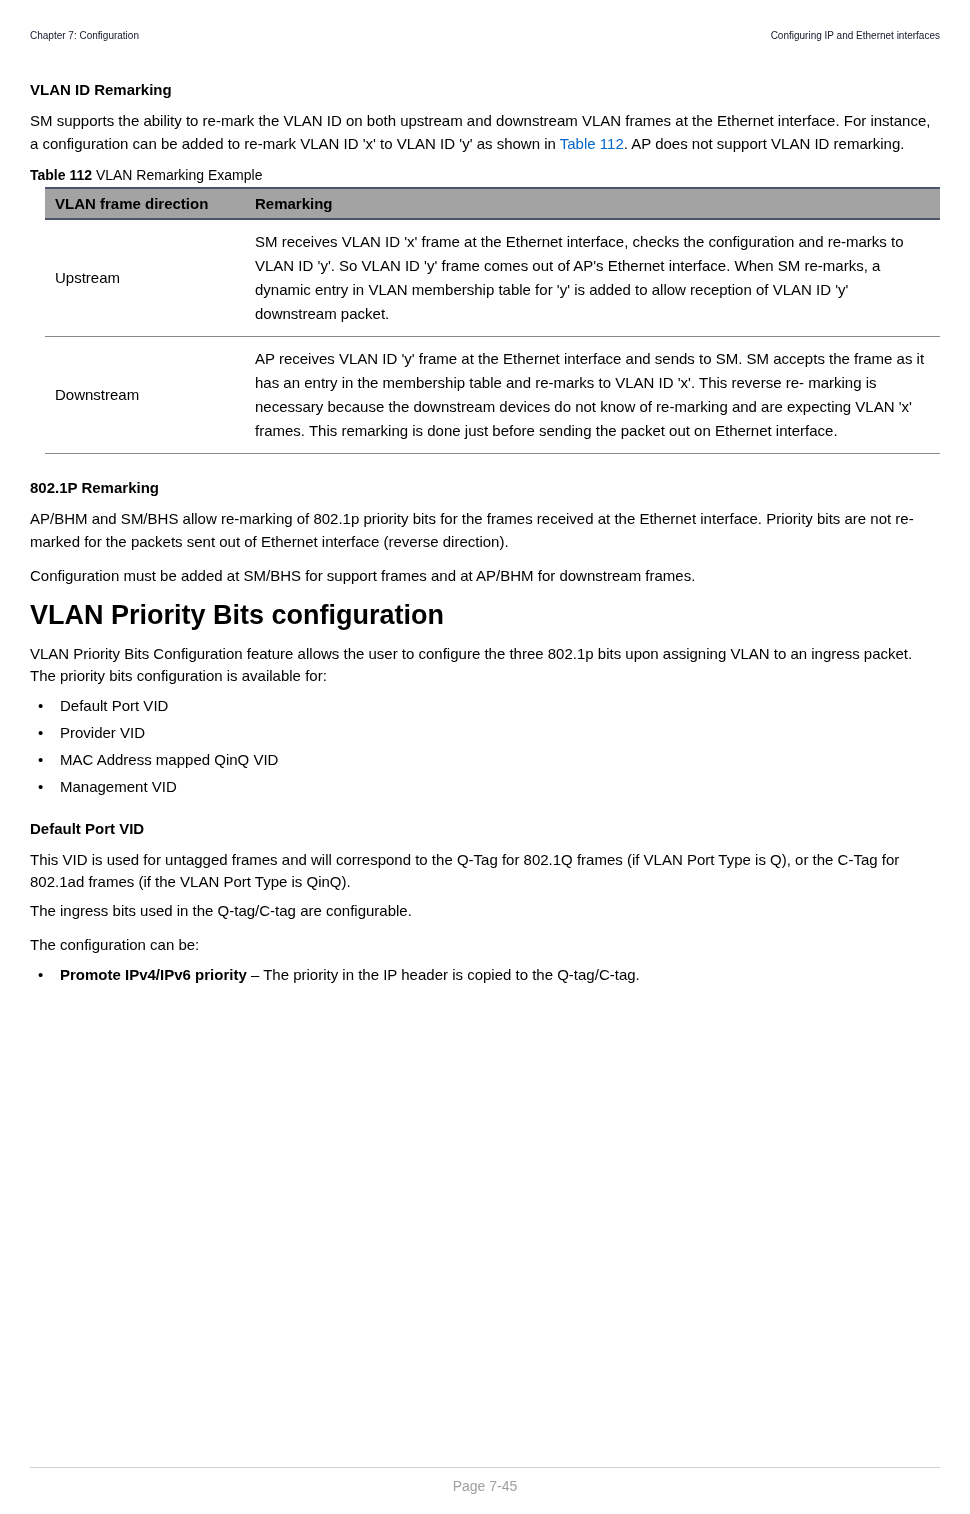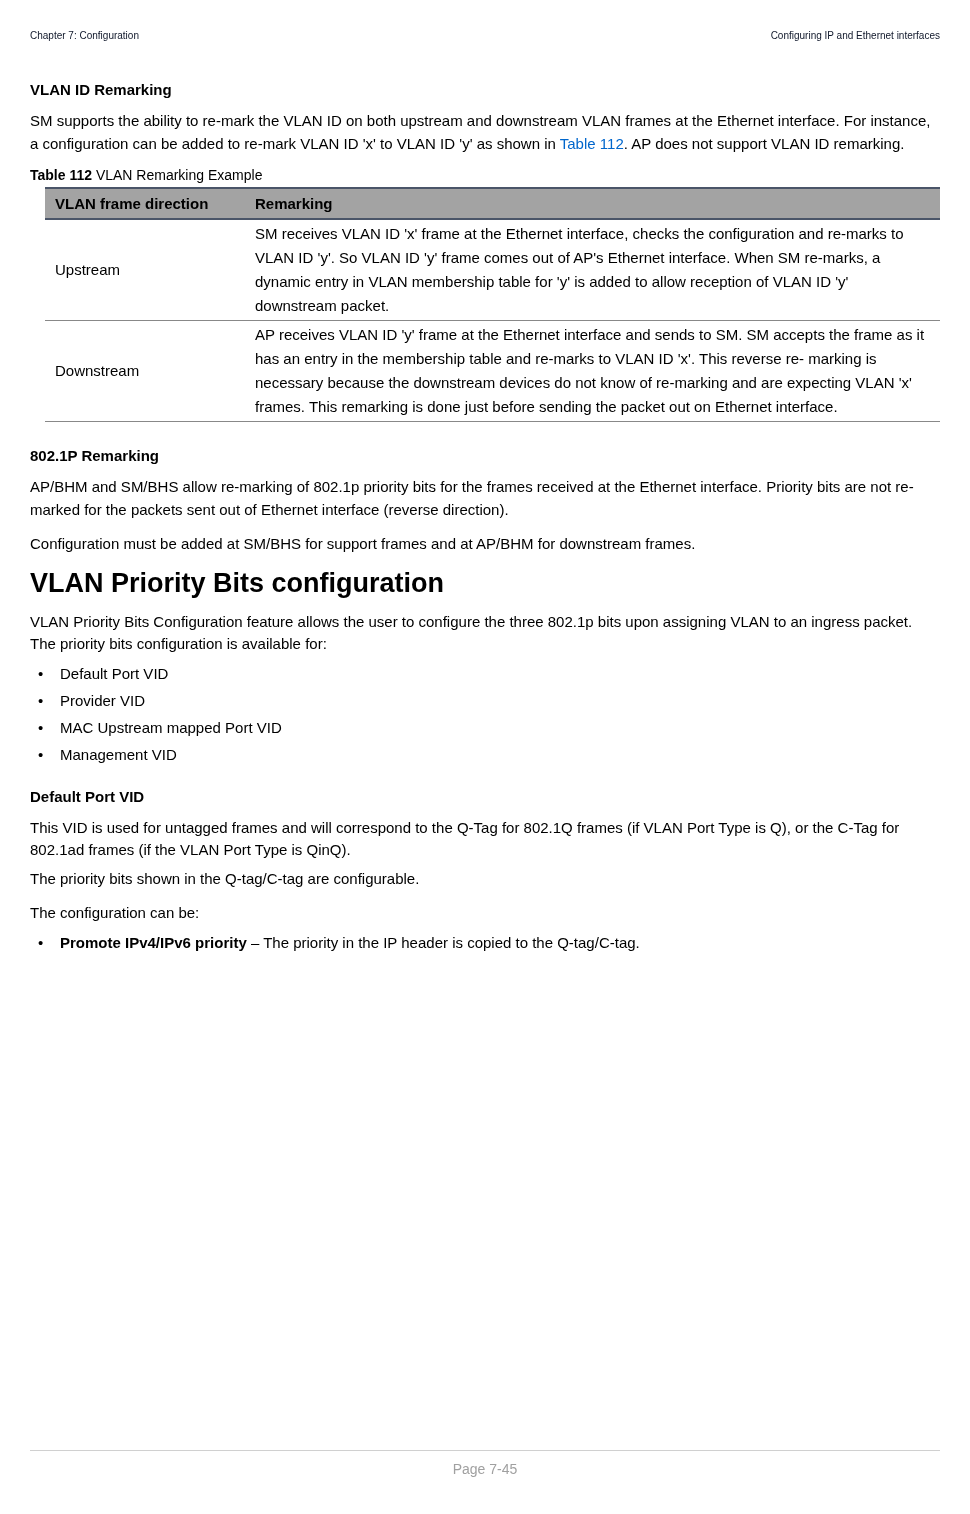--- a/index.html
+++ b/index.html
@@ -61,21 +61,21 @@
     }
     thead th {
       text-align: left;
       font-weight: bold;
       font-size: 15px;
       padding: 6px 10px;
     }
     tbody td {
       font-size: 15px;
       line-height: 1.6;
-      padding: 2px 10px;
+      padding: 10px 10px;
       vertical-align: middle;
       border-bottom: 1px solid #888;
     }
     tbody td:first-child {
       width: 200px;
     }
     h2.major-heading {
       font-size: 27px;
       font-weight: bold;
       margin-top: 12px;
@@ -93,21 +93,21 @@
       position: relative;
     }
     ul.bullet-list li::before {
       content: "•";
       position: absolute;
       left: 8px;
       font-size: 15px;
     }
     .footer {
       position: absolute;
-      bottom: 37px;
+      bottom: 20px;
       width: calc(100% - 60px);
       text-align: center;
       color: #a0a0a0;
       font-size: 14px;
       border-top: 1px solid #d0d0d0;
       padding-top: 10px;
     }
   </style>
 </head>
 <body>
@@ -149,27 +149,27 @@
 
   <div class="section-heading-bold">802.1P Remarking</div>
   <p class="body-text">AP/BHM and SM/BHS allow re-marking of 802.1p priority bits for the frames received at the Ethernet interface. Priority bits are not re-marked for the packets sent out of Ethernet interface (reverse direction).</p>
   <p class="body-text">Configuration must be added at SM/BHS for support frames and at AP/BHM for downstream frames.</p>
 
   <h2 class="major-heading">VLAN Priority Bits configuration</h2>
   <p class="body-text" style="margin-bottom:4px;">VLAN Priority Bits Configuration feature allows the user to configure the three 802.1p bits upon assigning VLAN to an ingress packet. The priority bits configuration is available for:</p>
   <ul class="bullet-list">
     <li>Default Port VID</li>
     <li>Provider VID</li>
-    <li>MAC Upstream mapped Port VID</li>
+    <li>MAC Address mapped QinQ VID</li>
     <li>Management VID</li>
   </ul>
 
   <div class="section-heading-bold">Default Port VID</div>
   <p class="body-text" style="margin-bottom:6px;">This VID is used for untagged frames and will correspond to the Q-Tag for 802.1Q frames (if VLAN Port Type is Q), or the C-Tag for 802.1ad frames (if the VLAN Port Type is QinQ).</p>
-  <p class="body-text">The priority bits shown in the Q-tag/C-tag are configurable.</p>
+  <p class="body-text">The ingress bits used in the Q-tag/C-tag are configurable.</p>
   <p class="body-text" style="margin-bottom:4px;">The configuration can be:</p>
   <ul class="bullet-list">
     <li>
       <b>Promote IPv4/IPv6 priority</b><span> – The priority in the IP header is copied to the Q-tag/C-tag.</span>
     </li>
   </ul>
 
   <div class="footer">
     <span>Page 7-45</span>
   </div>

